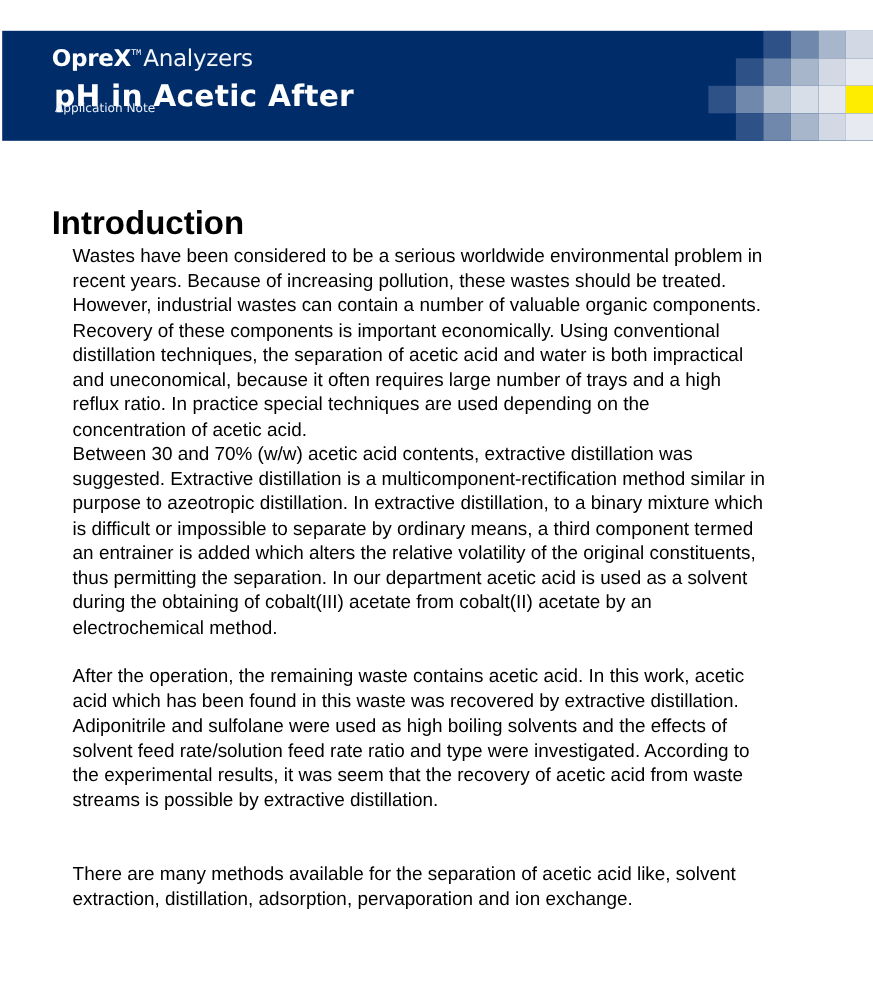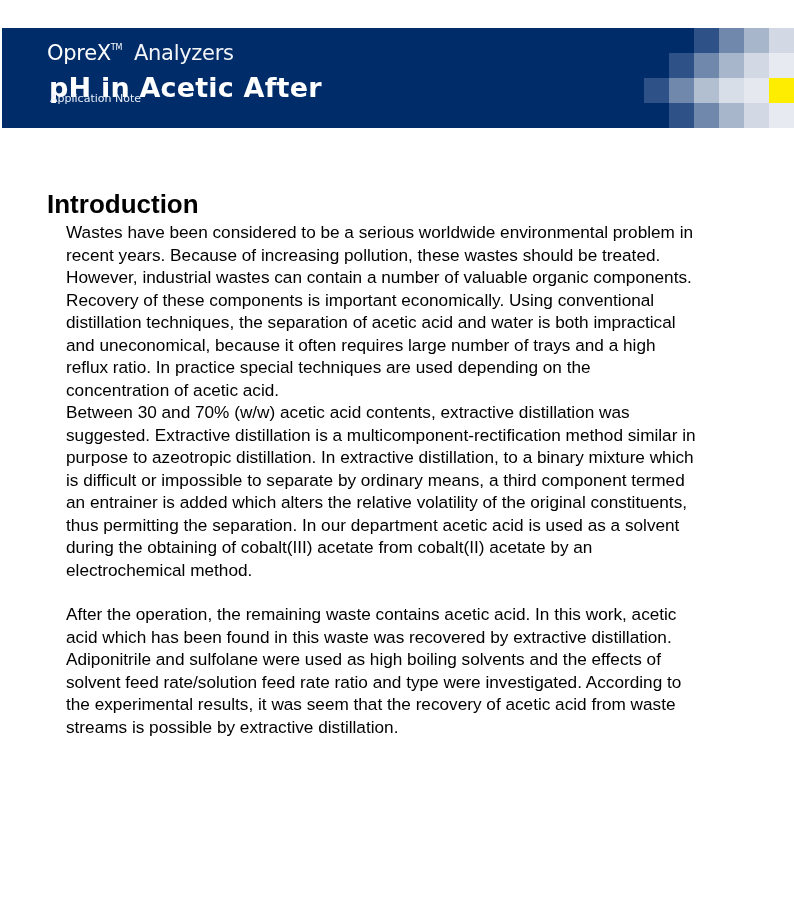--- a/index.html
+++ b/index.html
@@ -1,27 +1,27 @@
 <!DOCTYPE html>
 <html><head>
 <meta charset="utf-8">
 <style>
   html, body { margin: 0; padding: 0; background: #ffffff; }
   body { width: 794px; height: 909px; position: relative; overflow: hidden; font-family: "Liberation Sans", sans-serif; color: #111; }
   .banner { position: absolute; left: 2px; top: 28px; width: 792px; height: 100px; background: #002d6a; overflow: hidden; }
   .brand { position: absolute; left: 45px; top: 13px; color: #fff; font-family: "DejaVu Sans", sans-serif; font-size: 21px; letter-spacing: -0.3px; white-space: nowrap; }
-  .brand b { font-weight: normal; }
-  .brand sup { font-size: 8px; vertical-align: 10px; margin-right: 12px; }
+  .brand b { font-weight: bold; }
+  .brand sup { font-size: 8px; vertical-align: 10px; margin-right: 2px; font-family: Liberation Mono, monospace; }
   .brand .light { font-weight: normal; opacity: 0.95; margin-top: 24px; }
   .title { position: absolute; left: 47px; top: 44px; color: #fff; font-family: "DejaVu Sans", sans-serif; font-weight: bold; font-size: 27px; white-space: nowrap; letter-spacing: 0.2px; }
   .subtitle { position: absolute; left: 48px; top: 64px; color: #e8eef8; font-family: "DejaVu Sans", sans-serif; font-size: 11px; white-space: nowrap; }
   .mosaic { position: absolute; right: 0; top: 0; width: 150px; height: 100px; }
   .tile { position: absolute; width: 25px; height: 25px; }
   .content { position: absolute; left: 47px; top: 188px; width: 720px; }
-  h1 { margin: 0; font-family: "Liberation Sans", sans-serif; font-size: 26px; font-weight: bold; color: #000; line-height: 32px; }
+  h1 { margin: 0; font-family: "Liberation Sans", sans-serif; font-size: 30px; font-weight: bold; color: #000; line-height: 32px; }
   .para { margin: 0 0 0 19px; font-size: 17.2px; line-height: 22.5px; color: #000000; white-space: pre-line; }
   .p1 { margin-top: 1px; }
   .p2 { }
   .p3 { margin-top: 22px; }
   .p4 { margin-top: 45px; }
 </style>
 </head>
 <body>
 
 <div class="banner">
@@ -71,13 +71,15 @@
 an entrainer is added which alters the relative volatility of the original constituents,
 thus permitting the separation. In our department acetic acid is used as a solvent
 during the obtaining of cobalt(III) acetate from cobalt(II) acetate by an
 electrochemical method.</p>
   <p class="para p3">After the operation, the remaining waste contains acetic acid. In this work, acetic
 acid which has been found in this waste was recovered by extractive distillation.
 Adiponitrile and sulfolane were used as high boiling solvents and the effects of
 solvent feed rate/solution feed rate ratio and type were investigated. According to
 the experimental results, it was seem that the recovery of acetic acid from waste
 streams is possible by extractive distillation.</p>
+  <p class="para p4">There are many methods available for the separation of acetic acid like, solvent
+extraction, distillation, adsorption, pervaporation and ion exchange.</p>
 </div>
 
 </body></html>

